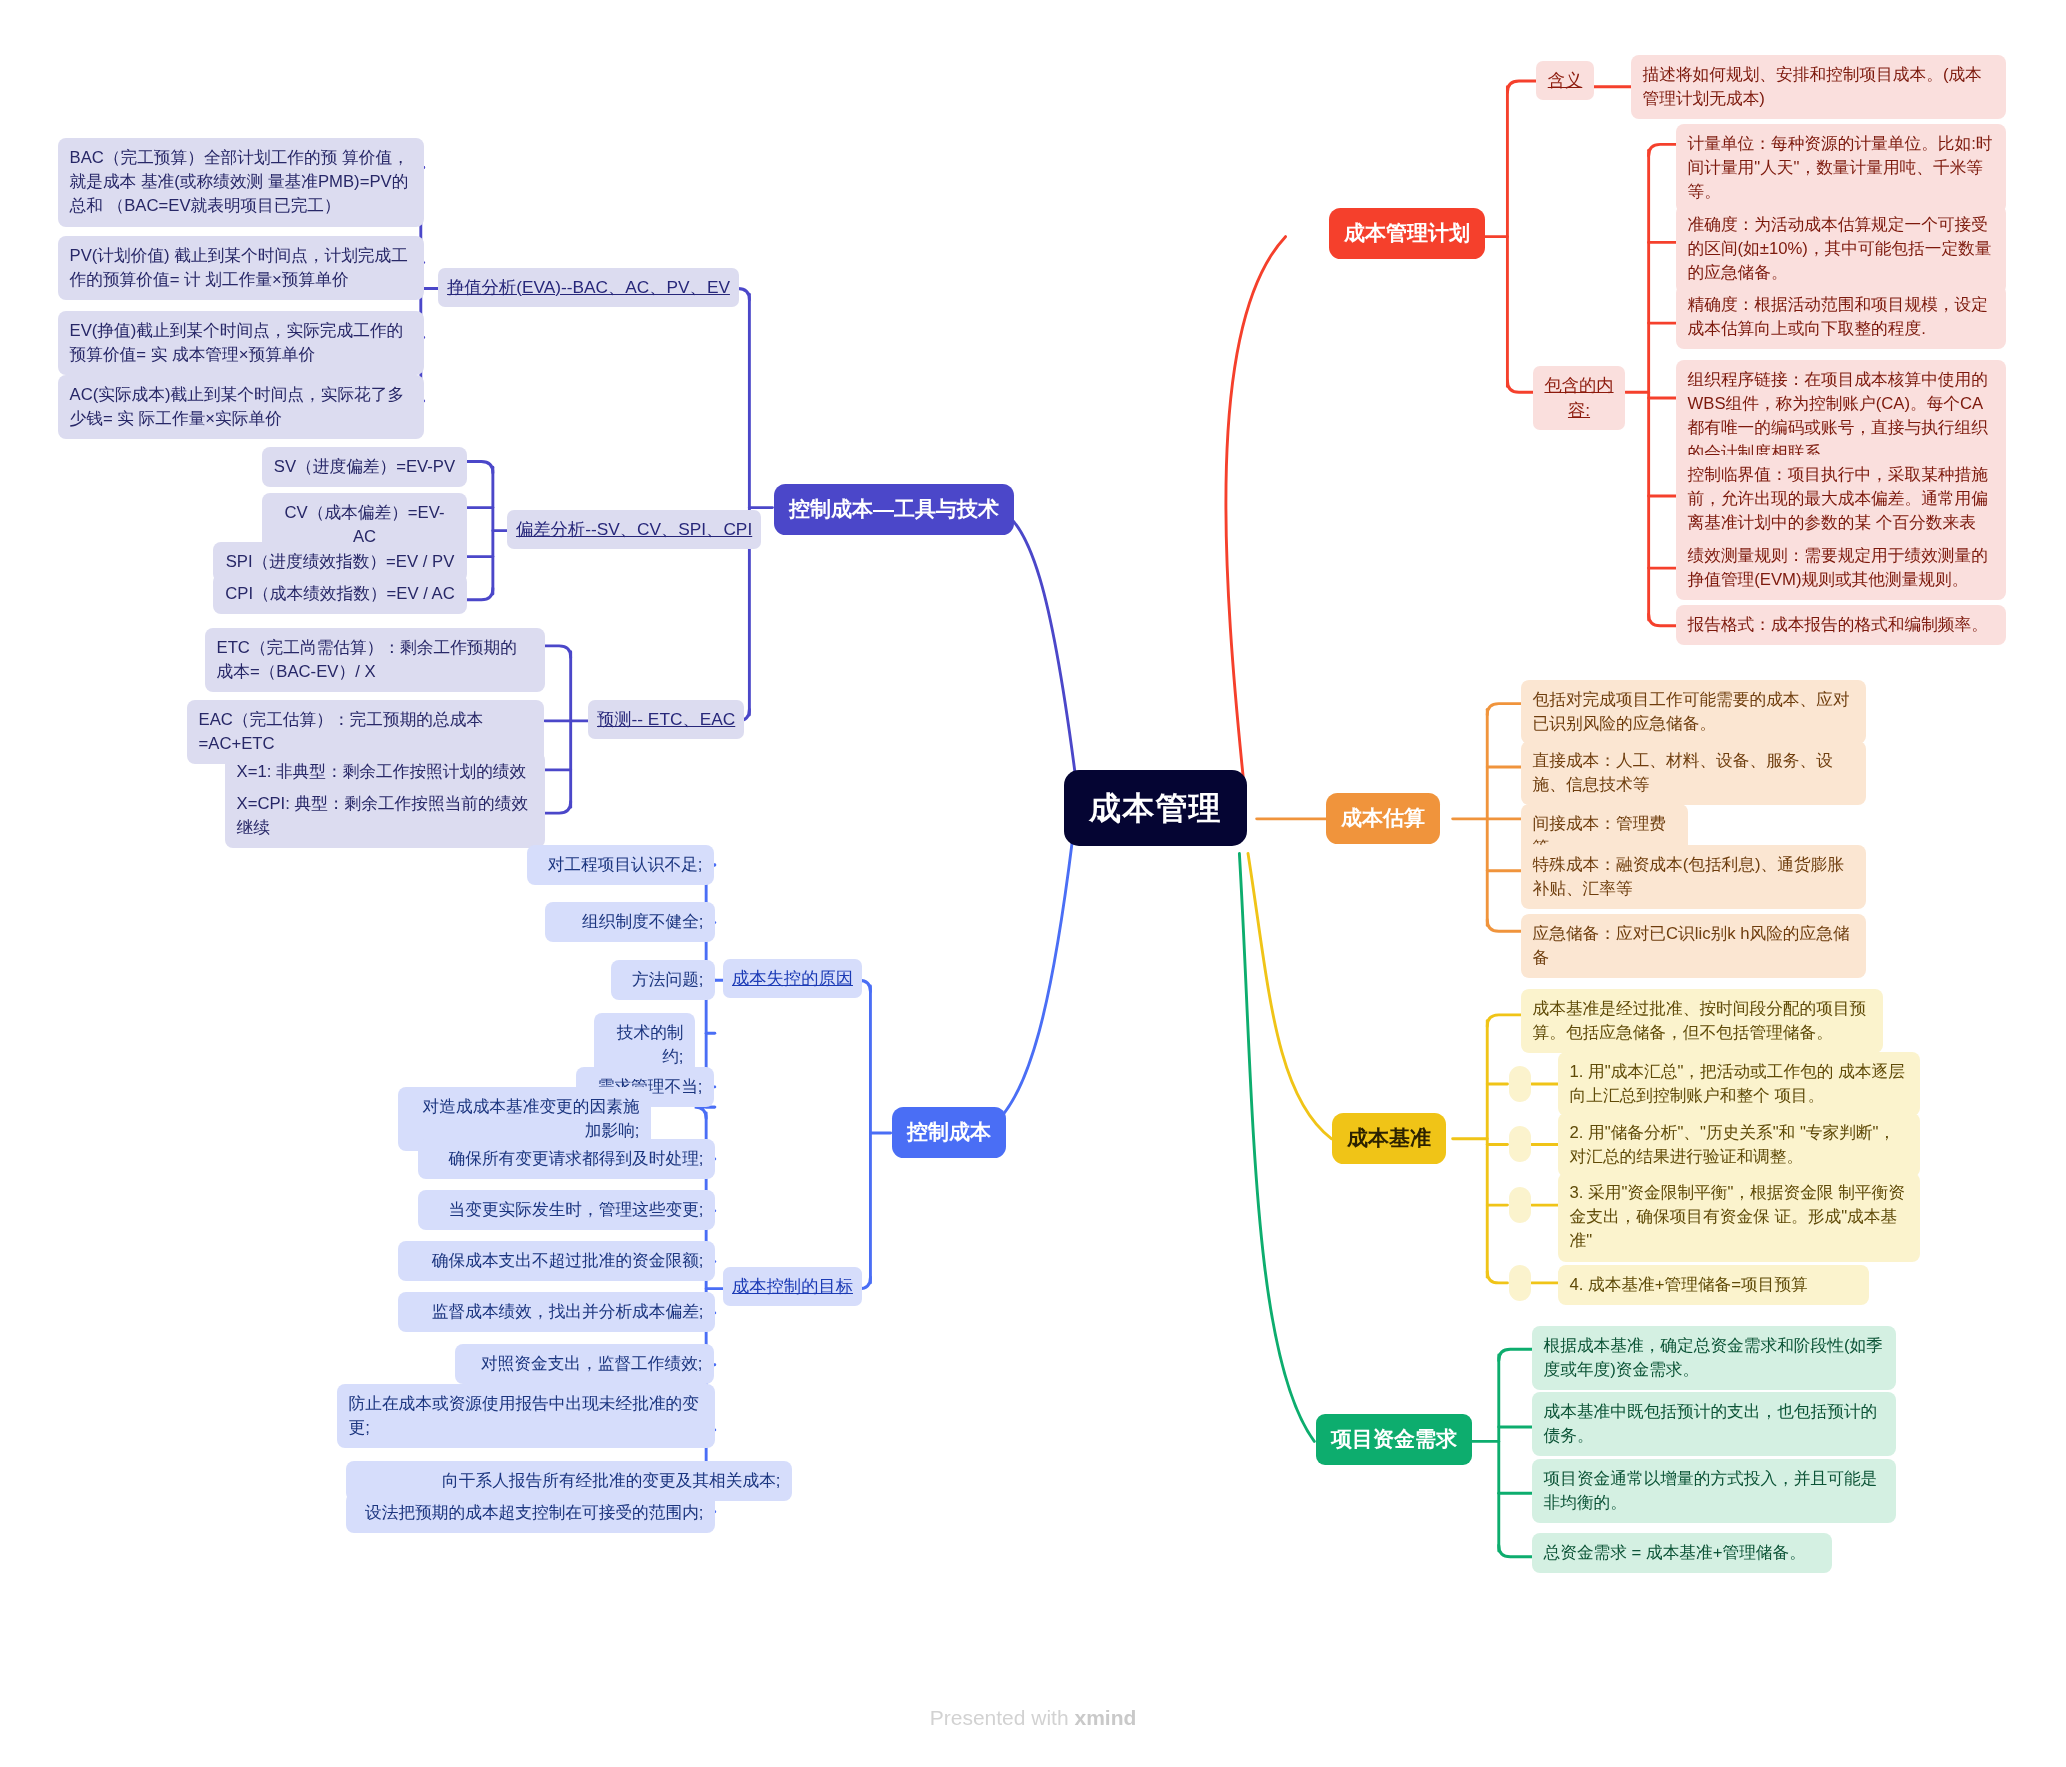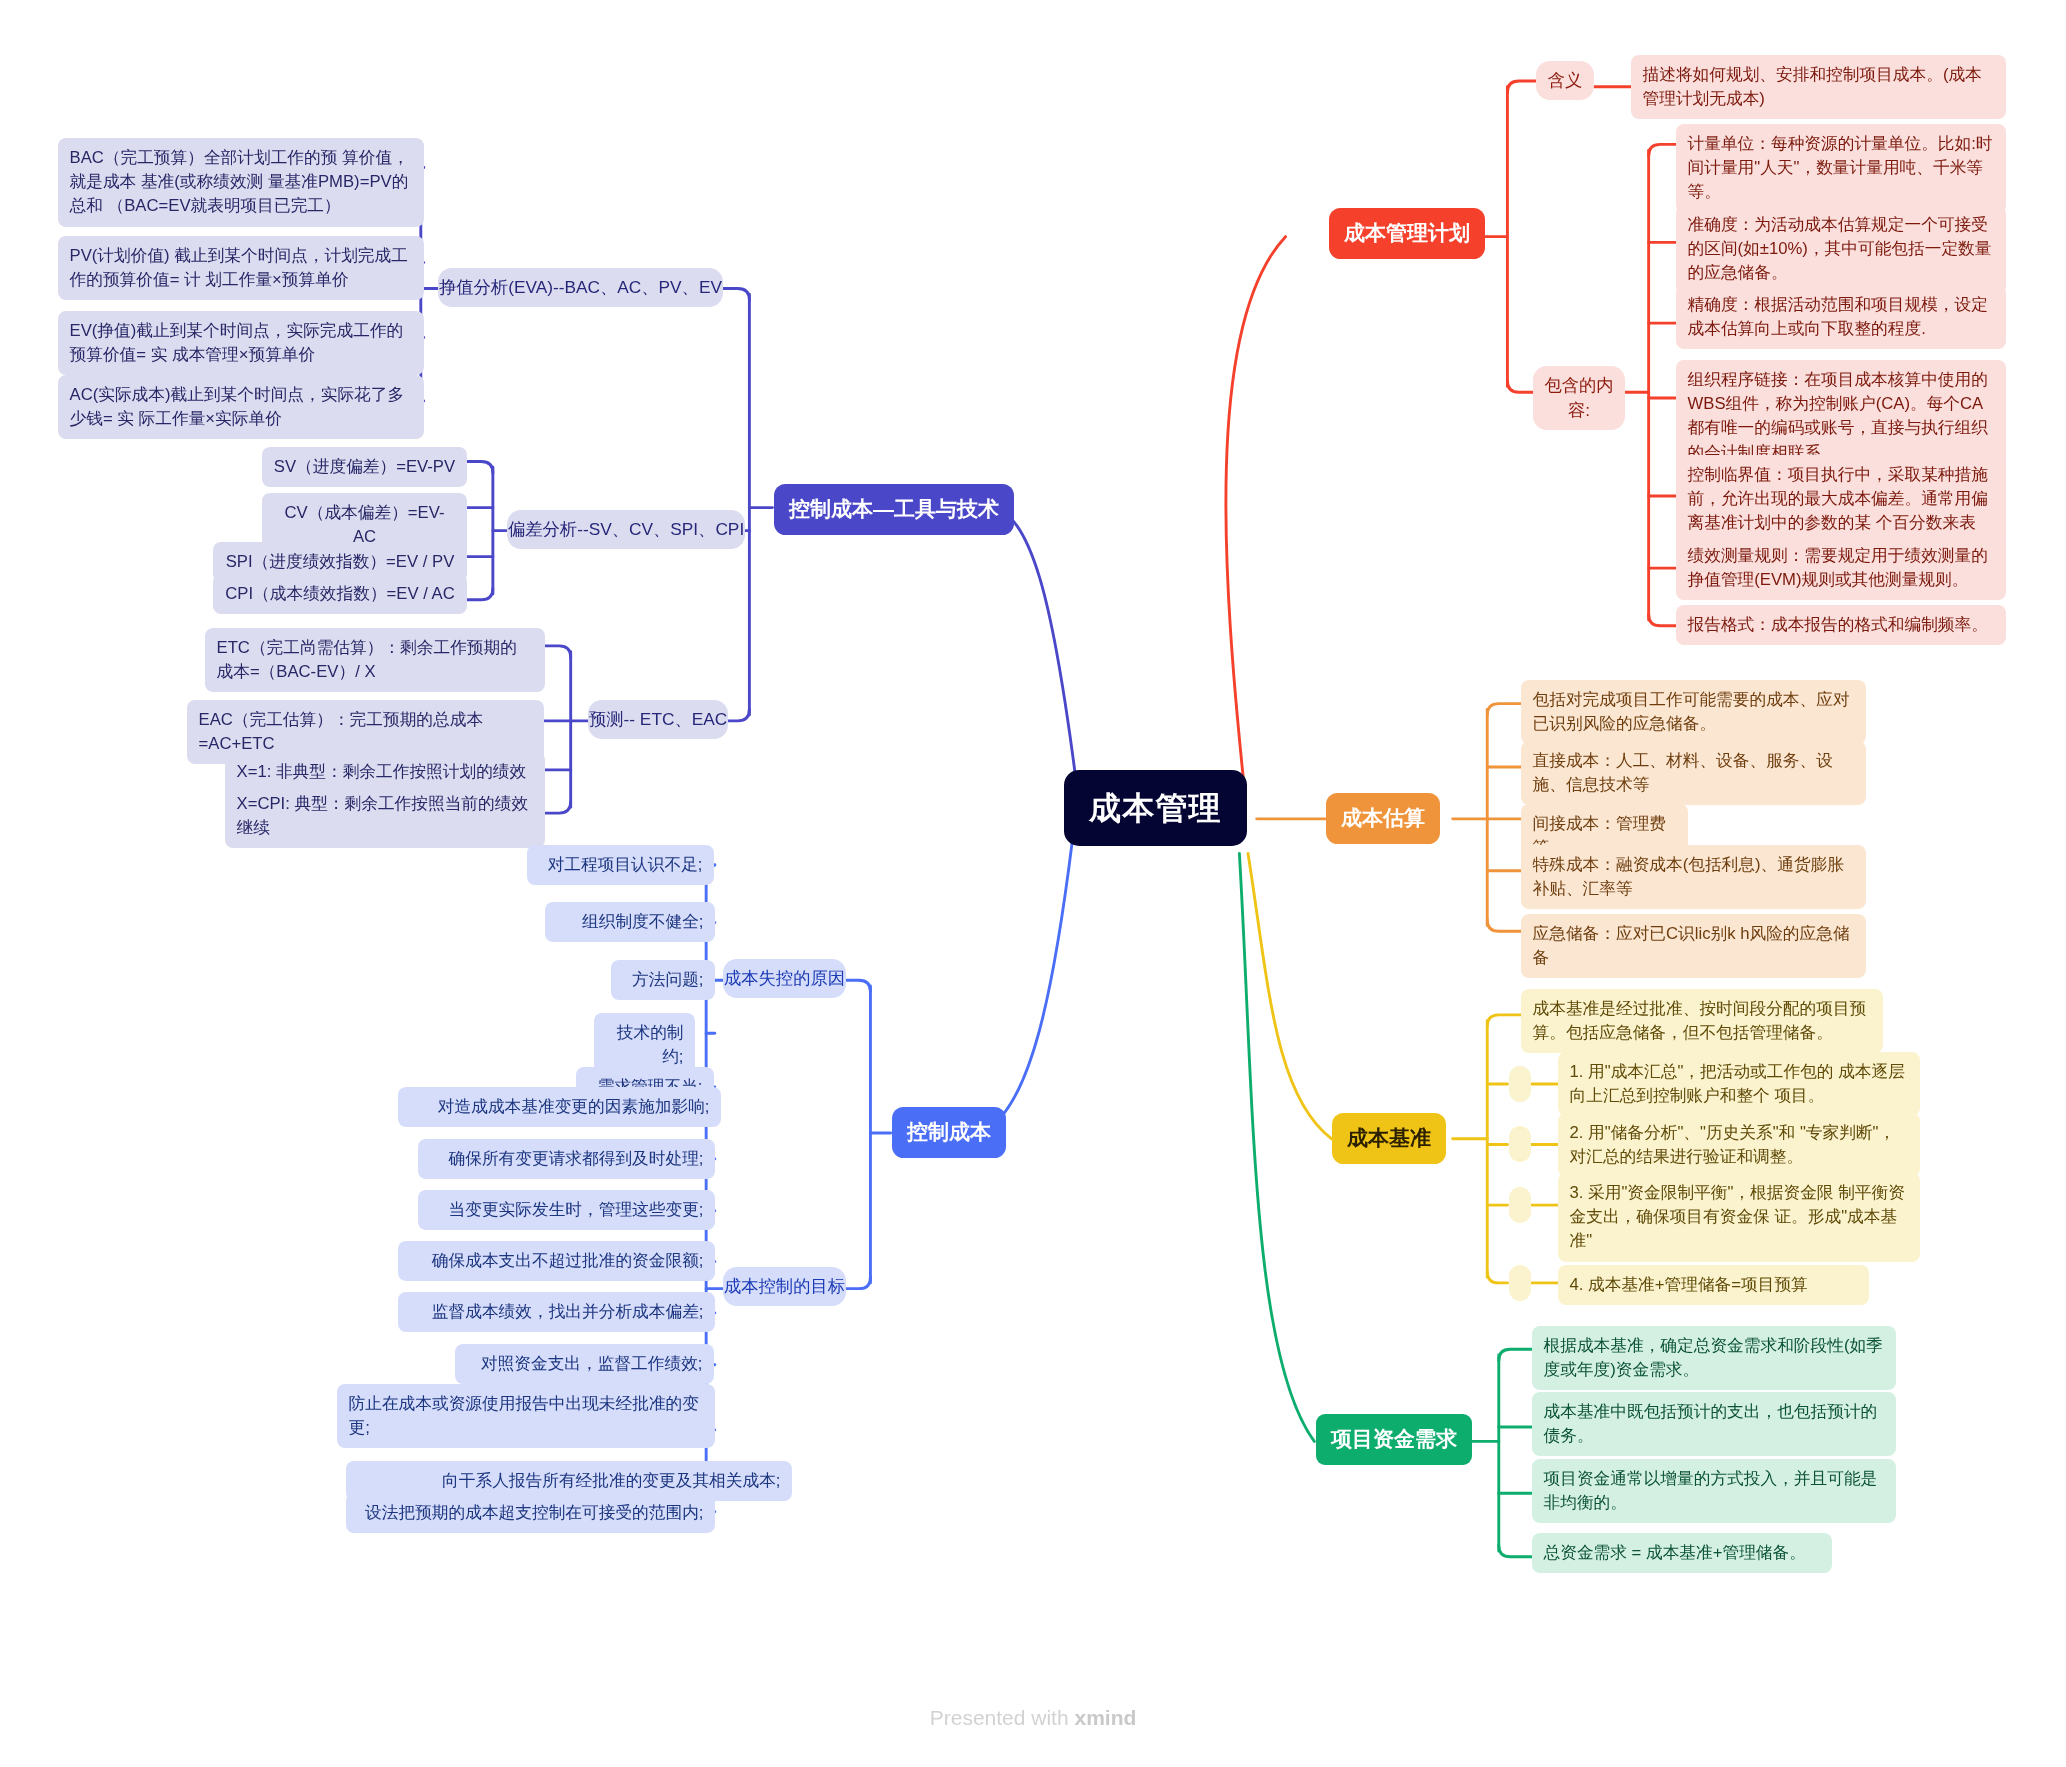--- a/index.html
+++ b/index.html
@@ -38,21 +38,21 @@
     border-radius:11.5px; padding:10.4px 15px;
   }
   .main.red    { background:#f5402c; }
   .main.orange { background:#f0943c; }
   .main.yellow { background:#f0c417; color:#2b2100; }
   .main.green  { background:#0dad6e; }
   .main.indigo { background:#4b47c9; }
   .main.blue   { background:#4a6ef5; }
 
   
-  .sub{ font-size:17.3px; font-weight:normal; border-radius:14px; padding:7px 1px; }
+  .sub{ font-size:17.3px; font-weight:normal; border-radius:7px; padding:7px 9px;text-decoration:underline; }
   .sub.red    { background:#fadfdd; color:#8c1a0c; }
   .sub.violet { background:#dcdcf0; color:#27277a; }
   .sub.blue   { background:#d6ddfb; color:#1b3ab5; }
 
   
   .leaf{ font-size:16.7px; border-radius:8px; padding:8px 11.5px; }
   .leaf.red    { background:#fadfdd; color:#7c180b; }
   .leaf.orange { background:#fbe6d2; color:#6e3d0d; }
   .leaf.yellow { background:#fbf3cd; color:#5f4a07; }
   .leaf.green  { background:#d4f0e2; color:#0b5336; }
@@ -262,21 +262,21 @@
 
   <div class="node sub blue" style="left:723px; top:959px;">成本失控的原因</div>
   <div class="node sub blue" style="left:723px; top:1267px;">成本控制的目标</div>
 
   <div class="node leaf blue" style="left:527px; top:845px; width:187px; text-align:right;">对工程项目认识不足;</div>
   <div class="node leaf blue" style="left:545px; top:902px; width:170px; text-align:right;">组织制度不健全;</div>
   <div class="node leaf blue" style="left:611px; top:960px; width:104px; text-align:right;">方法问题;</div>
   <div class="node leaf blue" style="left:594px; top:1013px; width:101px; text-align:right;">技术的制约;</div>
   <div class="node leaf blue" style="left:576px; top:1067px; width:138px; text-align:right;">需求管理不当;</div>
 
-  <div class="node leaf blue" style="left:398px; top:1087px; width:323px; text-align:right;">对造成成本基准变更的因素施加影响;</div>
+  <div class="node leaf blue" style="left:398px; top:1087px; width:253px; text-align:right;">对造成成本基准变更的因素施加影响;</div>
   <div class="node leaf blue" style="left:418px; top:1139px; width:297px; text-align:right;">确保所有变更请求都得到及时处理;</div>
   <div class="node leaf blue" style="left:418px; top:1190px; width:297px; text-align:right;">当变更实际发生时，管理这些变更;</div>
   <div class="node leaf blue" style="left:398px; top:1241px; width:317px; text-align:right;">确保成本支出不超过批准的资金限额;</div>
   <div class="node leaf blue" style="left:398px; top:1292px; width:317px; text-align:right;">监督成本绩效，找出并分析成本偏差;</div>
   <div class="node leaf blue" style="left:455px; top:1344px; width:259px; text-align:right;">对照资金支出，监督工作绩效;</div>
   <div class="node leaf blue" style="left:337px; top:1384px; width:378px;">防止在成本或资源使用报告中出现未经批准的变更;</div>
   <div class="node leaf blue" style="left:346px; top:1461px; width:446px; text-align:right;">向干系人报告所有经批准的变更及其相关成本;</div>
   <div class="node leaf blue" style="left:346px; top:1493px; width:369px; text-align:right;">设法把预期的成本超支控制在可接受的范围内;</div>
 
   <div class="footer" style="top:1706px;">

